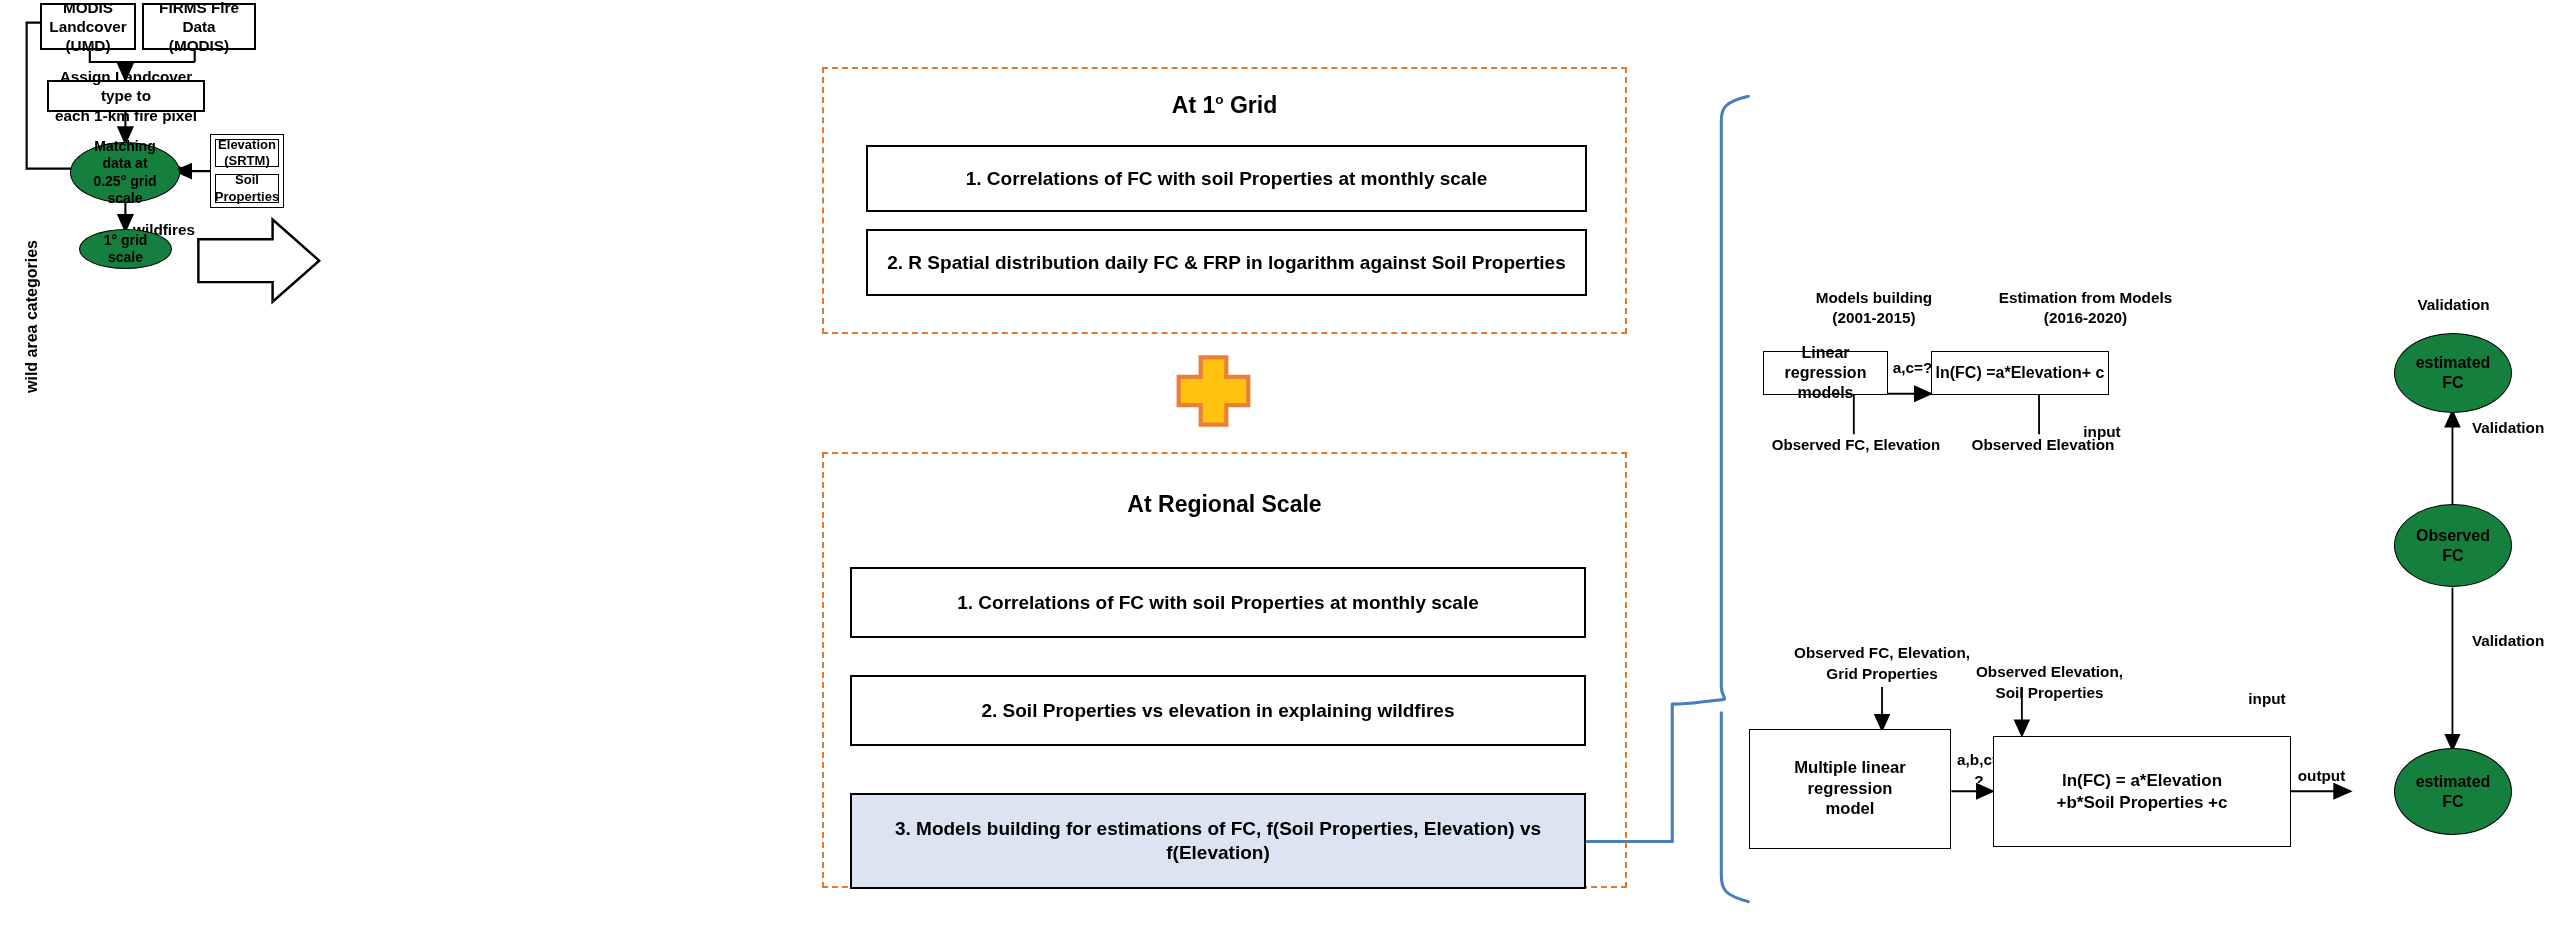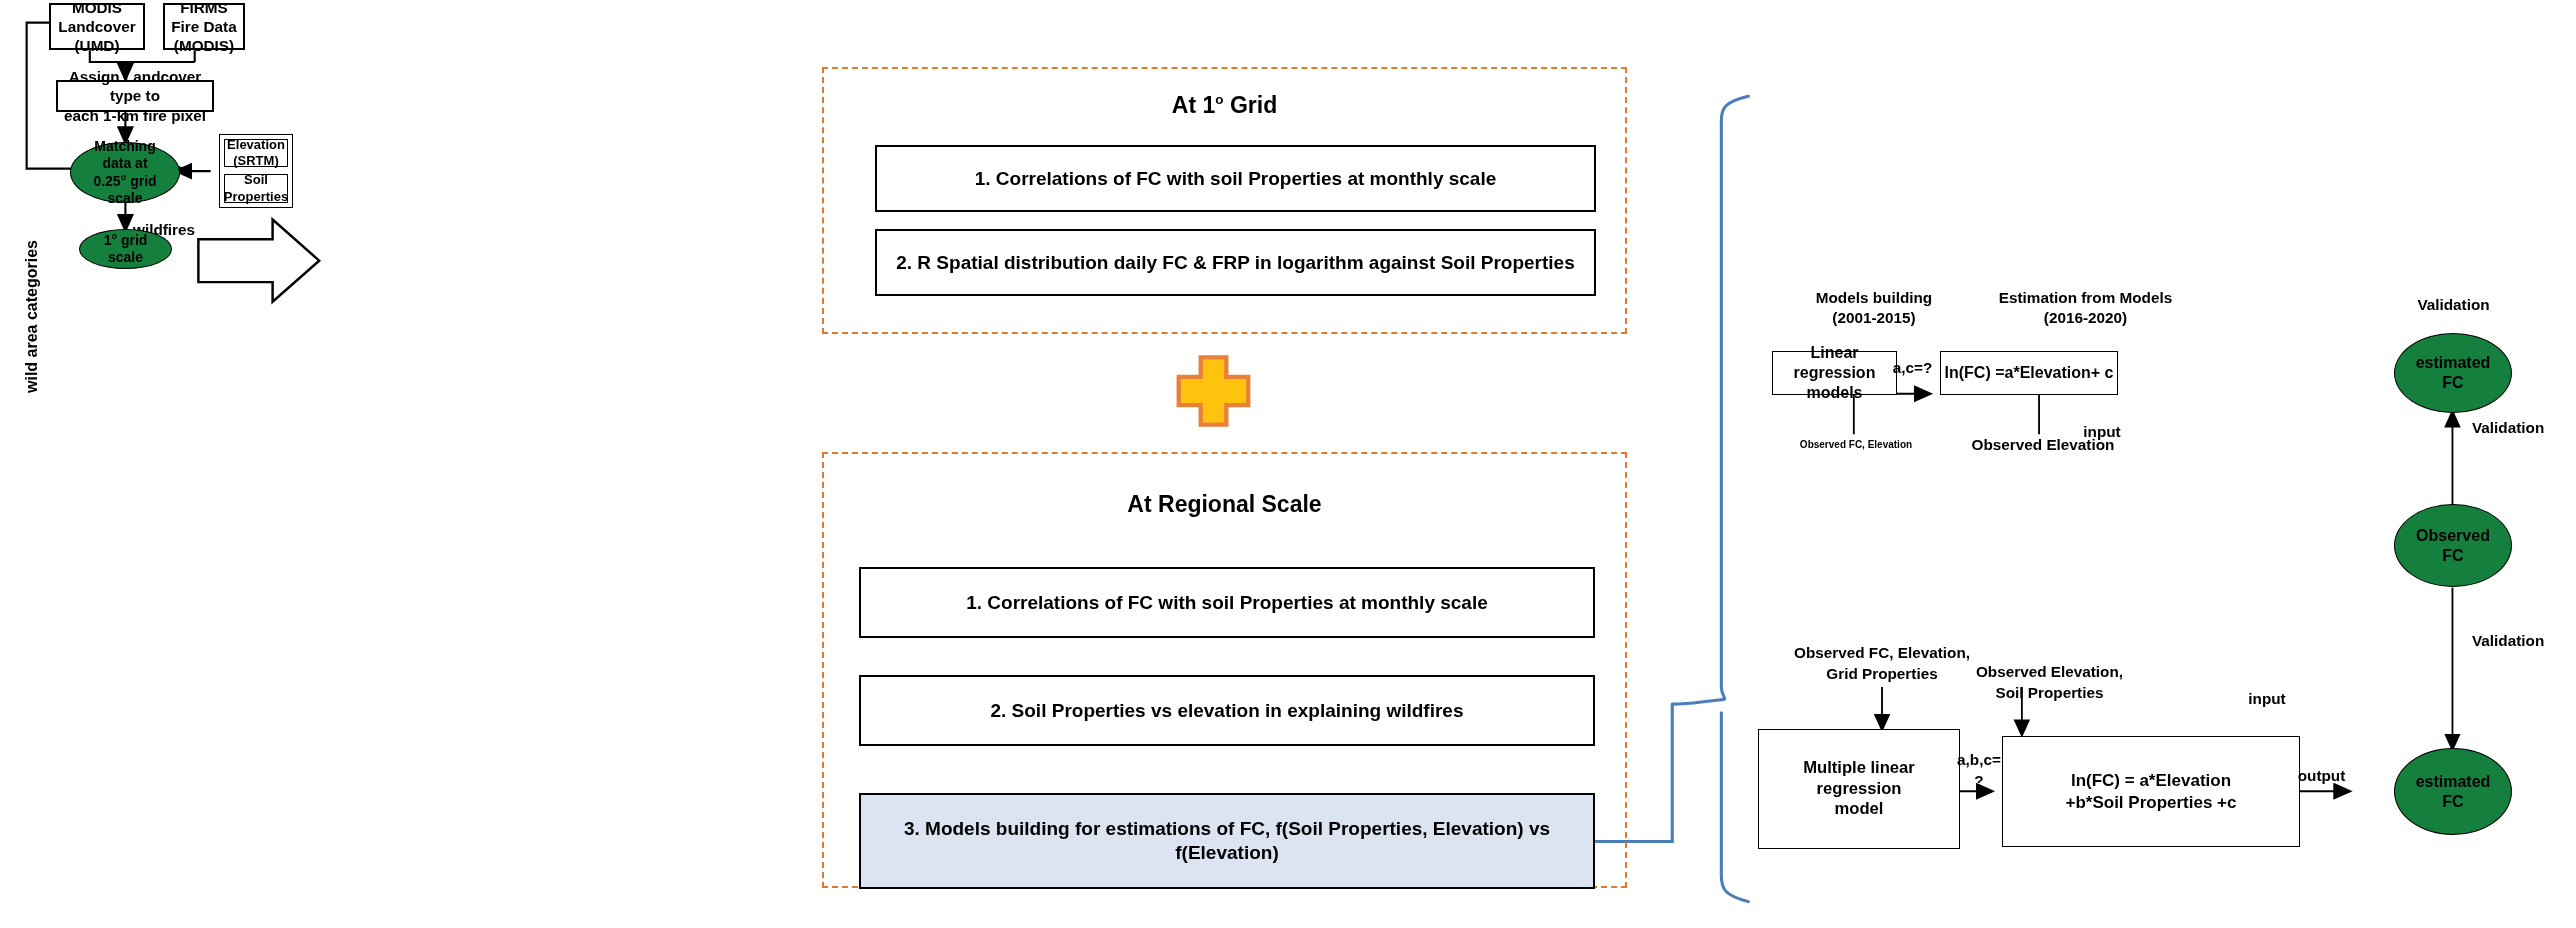--- a/index.html
+++ b/index.html
@@ -5,21 +5,21 @@
   html,body{margin:0;padding:0;background:#fff;}
   body{width:2576px;height:928px;position:relative;overflow:hidden;
        font-family:"Liberation Sans", sans-serif; color:#000;}
   .stage{position:absolute;left:0;top:0;width:2576px;height:928px;}
   .abs{position:absolute;box-sizing:border-box;}
 
   
   .box{
     border:2.5px solid #000;background:#fff;
     display:flex;align-items:center;justify-content:center;text-align:center;
-    font-weight:700;line-height:1.25;margin-left:9px;
+    font-weight:700;line-height:1.25;
   }
   .box.thin{border-width:1.8px;}
   .ellipse{
     border:2.5px solid #000;background:#15803d;border-radius:50%;
     display:flex;align-items:center;justify-content:center;text-align:center;
     font-weight:700;line-height:1.25;
   }
   .ellipse.thin{border-width:1.8px;}
   .lbl{
     display:flex;align-items:center;justify-content:center;text-align:center;
@@ -133,21 +133,21 @@
 
   <div class="abs vlabel" style="left:23px;top:393px;font-size:16px;">
     <span>wild area categories</span>
   </div>
 
   <div class="abs box" style="left:40px;top:3.1px;width:96px;height:47px;font-size:15.3px;">
     <span style="white-space:pre-line;">MODIS
 Landcover (UMD)</span>
   </div>
 
-  <div class="abs box" style="left:154px;top:3.1px;width:82px;height:47px;font-size:15.3px;">
+  <div class="abs box" style="left:142px;top:3.1px;width:114px;height:47px;font-size:15.3px;">
     <span style="white-space:pre-line;">FIRMS Fire Data
 (MODIS)</span>
   </div>
 
   <div class="abs box" style="left:47px;top:80px;width:158px;height:32px;font-size:15.3px;">
     <span style="white-space:pre-line;">Assign Landcover type to
 each 1-km fire pixel</span>
   </div>
 
   <div class="abs ellipse thin" style="left:70px;top:142px;width:110px;height:61px;font-size:14px;">
@@ -237,21 +237,21 @@
   </div>
 
   <div class="abs box thin" style="left:1931px;top:351px;width:178px;height:44px;font-size:16px;">
     <span>ln(FC) =a*Elevation+ c</span>
   </div>
 
   <div class="abs lbl" style="left:2065px;top:421px;width:74px;height:21px;font-size:15.3px;">
     <span>input</span>
   </div>
 
-  <div class="abs lbl" style="left:1758px;top:434px;width:196px;height:22px;font-size:10px;justify-content:center;">
+  <div class="abs lbl" style="left:1758px;top:434px;width:196px;height:22px;font-size:15px;justify-content:center;">
     <span>Observed FC, Elevation</span>
   </div>
 
   <div class="abs lbl" style="left:1951px;top:434px;width:184px;height:22px;font-size:15.3px;">
     <span>Observed Elevation</span>
   </div>
 
   <div class="abs ellipse thin" style="left:2394px;top:333px;width:118px;height:80px;font-size:16px;">
     <span style="white-space:pre-line;">estimated
 FC</span>

